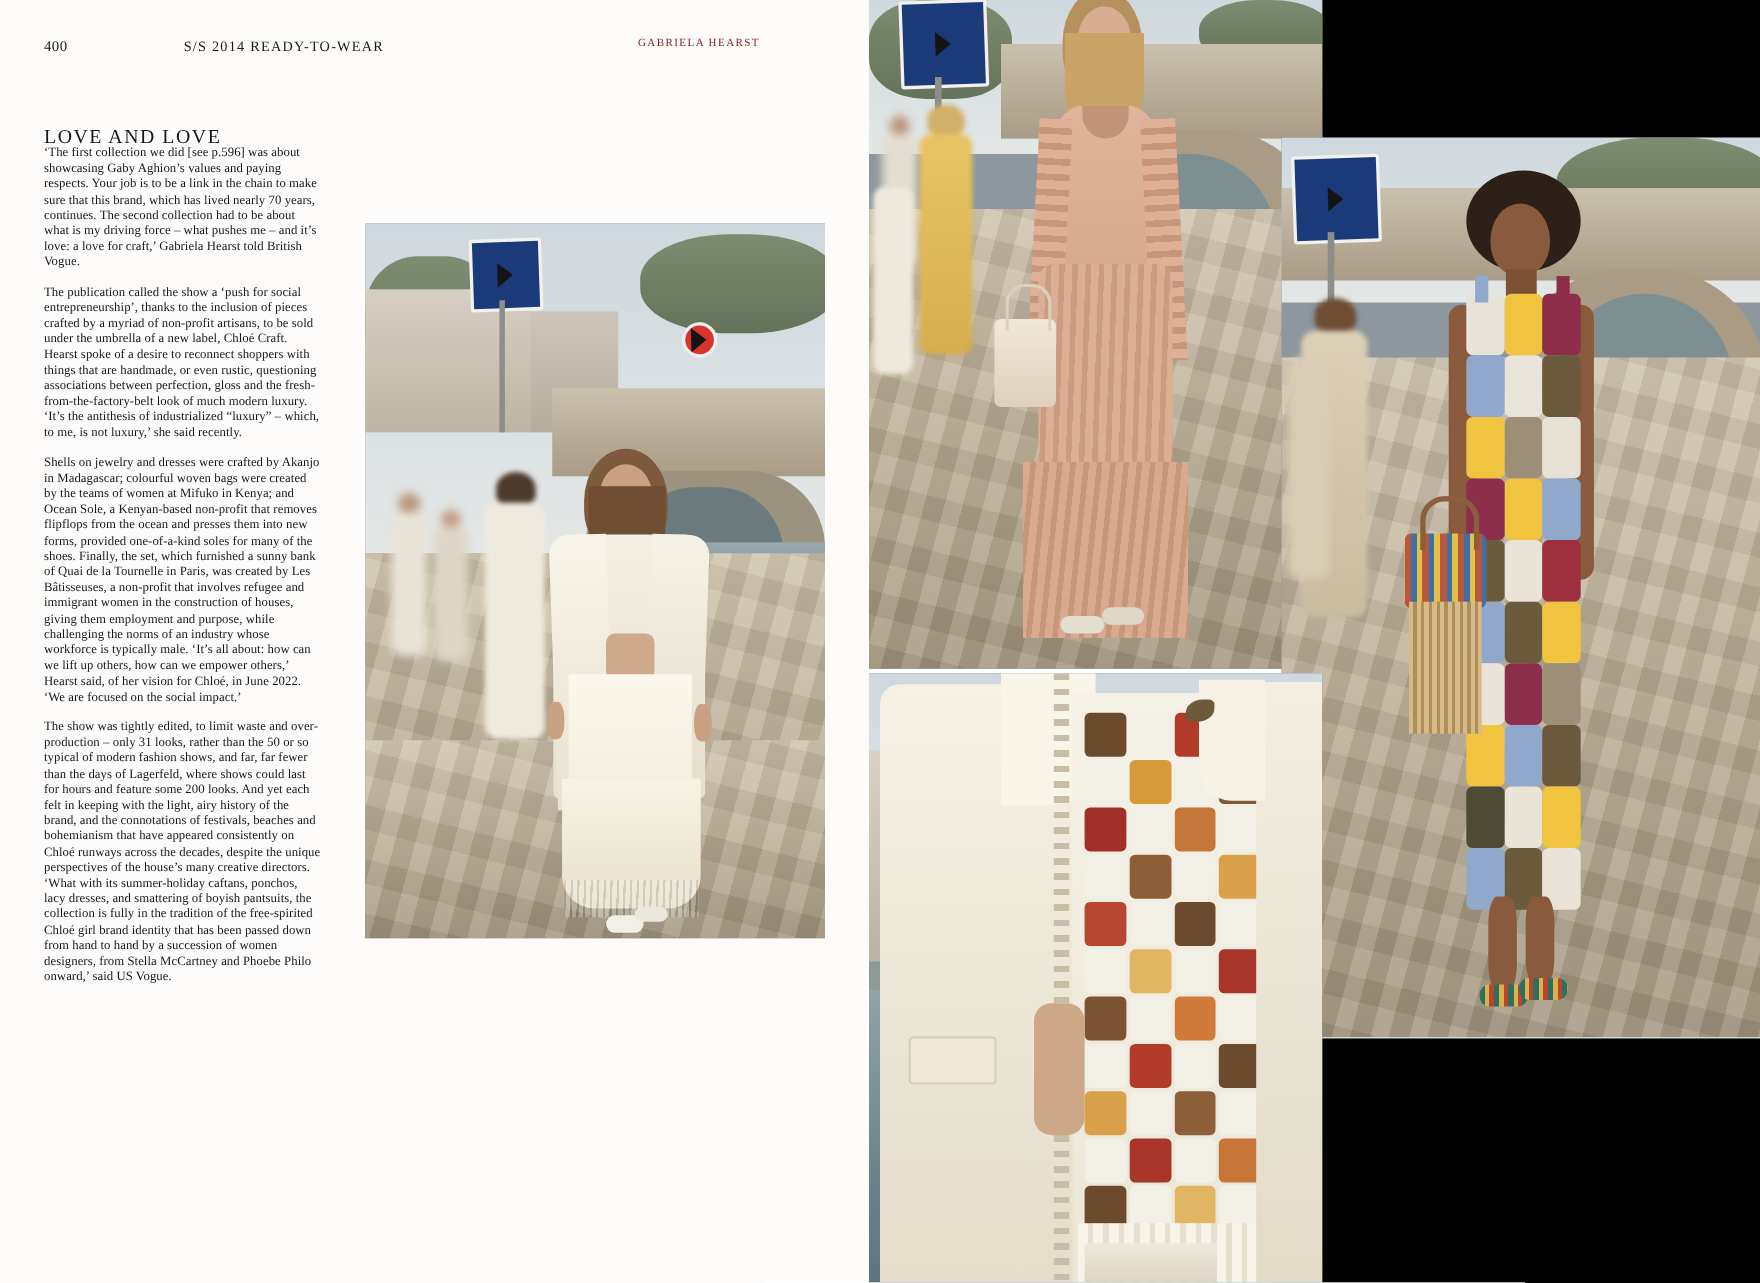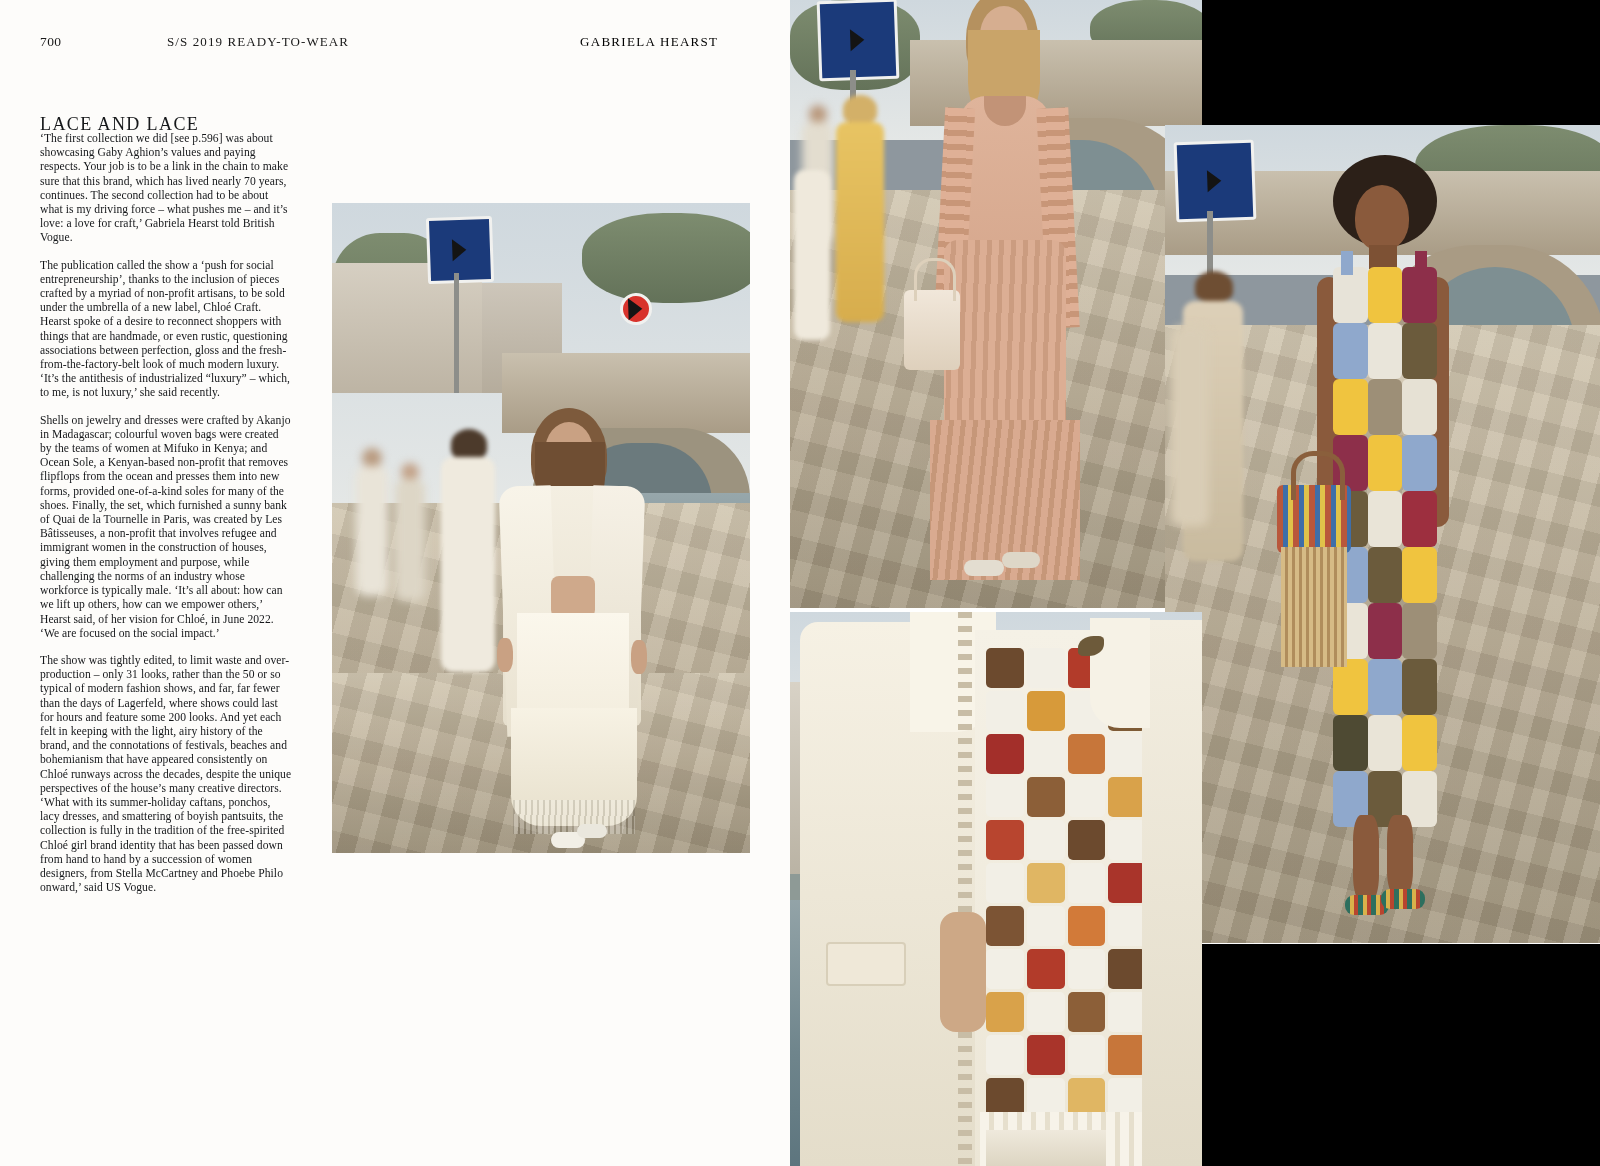--- a/index.html
+++ b/index.html
@@ -50,23 +50,23 @@
     left: 127px;
     top: 0;
     font-size: 13px;
     letter-spacing: 1.1px;
     color: #1a1a1a;
   }
   .designer {
     position: absolute;
     left: 540px;
     top: 0;
-    font-size: 13px;
+    font-size: 10px;
     letter-spacing: 1.3px;
-    color: #000000;
+    color: #7f1d1d;
   }
   .article-title {
     position: absolute;
     left: 40px;
     top: 114px;
     font-size: 18px;
     letter-spacing: 1.4px;
     color: #16181a;
   }
   .body-col {
@@ -209,26 +209,26 @@
   .cbgrid div { border-radius: 6px; }
 </style>
 </head>
 <body>
 
 <div class="page">
 
   <div class="left-page">
 
     <div class="running-head">
-      <span class="folio">700</span>
-      <span class="season">S/S  2019  READY-TO-WEAR</span>
+      <span class="folio">400</span>
+      <span class="season">S/S  2014  READY-TO-WEAR</span>
       <span class="designer">GABRIELA HEARST</span>
     </div>
 
-    <div class="article-title">LACE AND LACE</div>
+    <div class="article-title">LOVE AND LOVE</div>
 
     <div class="body-col">
       <p>‘The first collection we did [see p.596] was about showcasing Gaby Aghion’s values and paying respects. Your job is to be a link in the chain to make sure that this brand, which has lived nearly 70 years, continues. The second collection had to be about what is my driving force – what pushes me – and it’s love: a love for craft,’ Gabriela Hearst told British Vogue.</p>
       <p>The publication called the show a ‘push for social entrepreneurship’, thanks to the inclusion of pieces crafted by a myriad of non-profit artisans, to be sold under the umbrella of a new label, Chloé Craft. Hearst spoke of a desire to reconnect shoppers with things that are handmade, or even rustic, questioning associations between perfection, gloss and the fresh-from-the-factory-belt look of much modern luxury. ‘It’s the antithesis of industrialized “luxury” – which, to me, is not luxury,’ she said recently.</p>
       <p>Shells on jewelry and dresses were crafted by Akanjo in Madagascar; colourful woven bags were created by the teams of women at Mifuko in Kenya; and Ocean Sole, a Kenyan-based non-profit that removes flipflops from the ocean and presses them into new forms, provided one-of-a-kind soles for many of the shoes. Finally, the set, which furnished a sunny bank of Quai de la Tournelle in Paris, was created by Les Bâtisseuses, a non-profit that involves refugee and immigrant women in the construction of houses, giving them employment and purpose, while challenging the norms of an industry whose workforce is typically male. ‘It’s all about: how can we lift up others, how can we empower others,’ Hearst said, of her vision for Chloé, in June 2022. ‘We are focused on the social impact.’</p>
       <p>The show was tightly edited, to limit waste and over-production – only 31 looks, rather than the 50 or so typical of modern fashion shows, and far, far fewer than the days of Lagerfeld, where shows could last for hours and feature some 200 looks. And yet each felt in keeping with the light, airy history of the brand, and the connotations of festivals, beaches and bohemianism that have appeared consistently on Chloé runways across the decades, despite the unique perspectives of the house’s many creative directors. ‘What with its summer-holiday caftans, ponchos, lacy dresses, and smattering of boyish pantsuits, the collection is fully in the tradition of the free-spirited Chloé girl brand identity that has been passed down from hand to hand by a succession of women designers, from Stella McCartney and Phoebe Philo onward,’ said US Vogue.</p>
     </div>
 
     <div class="photo-left-main">
       <div class="scene">

